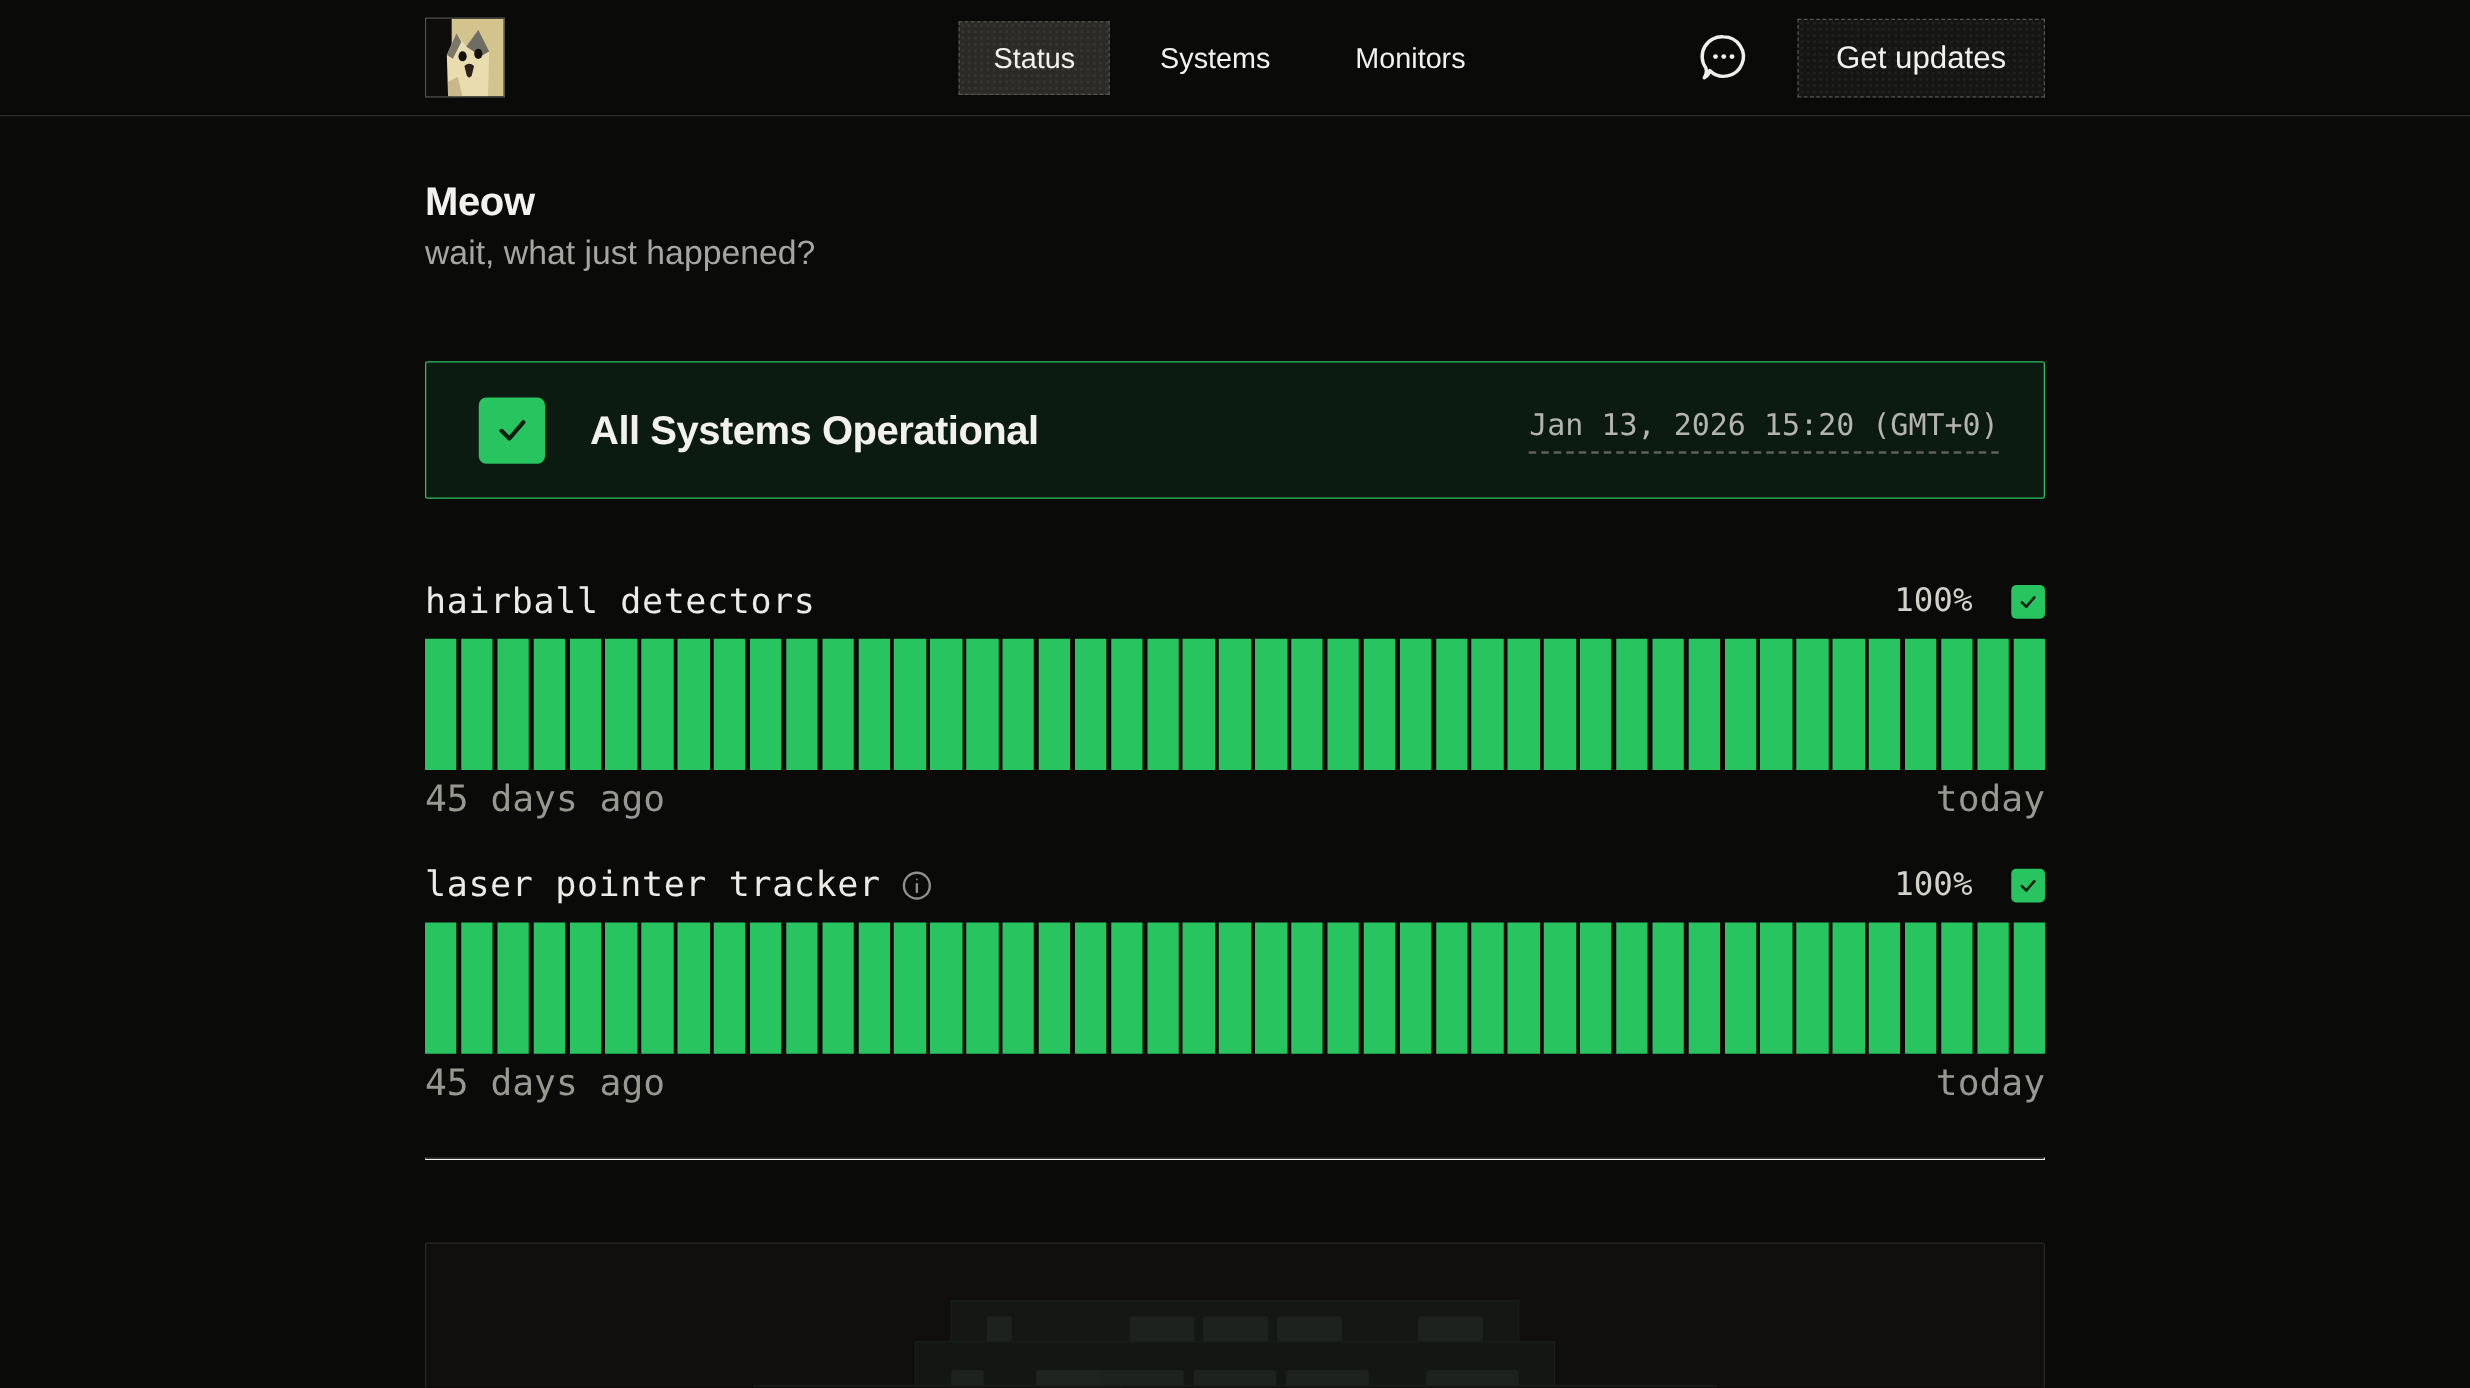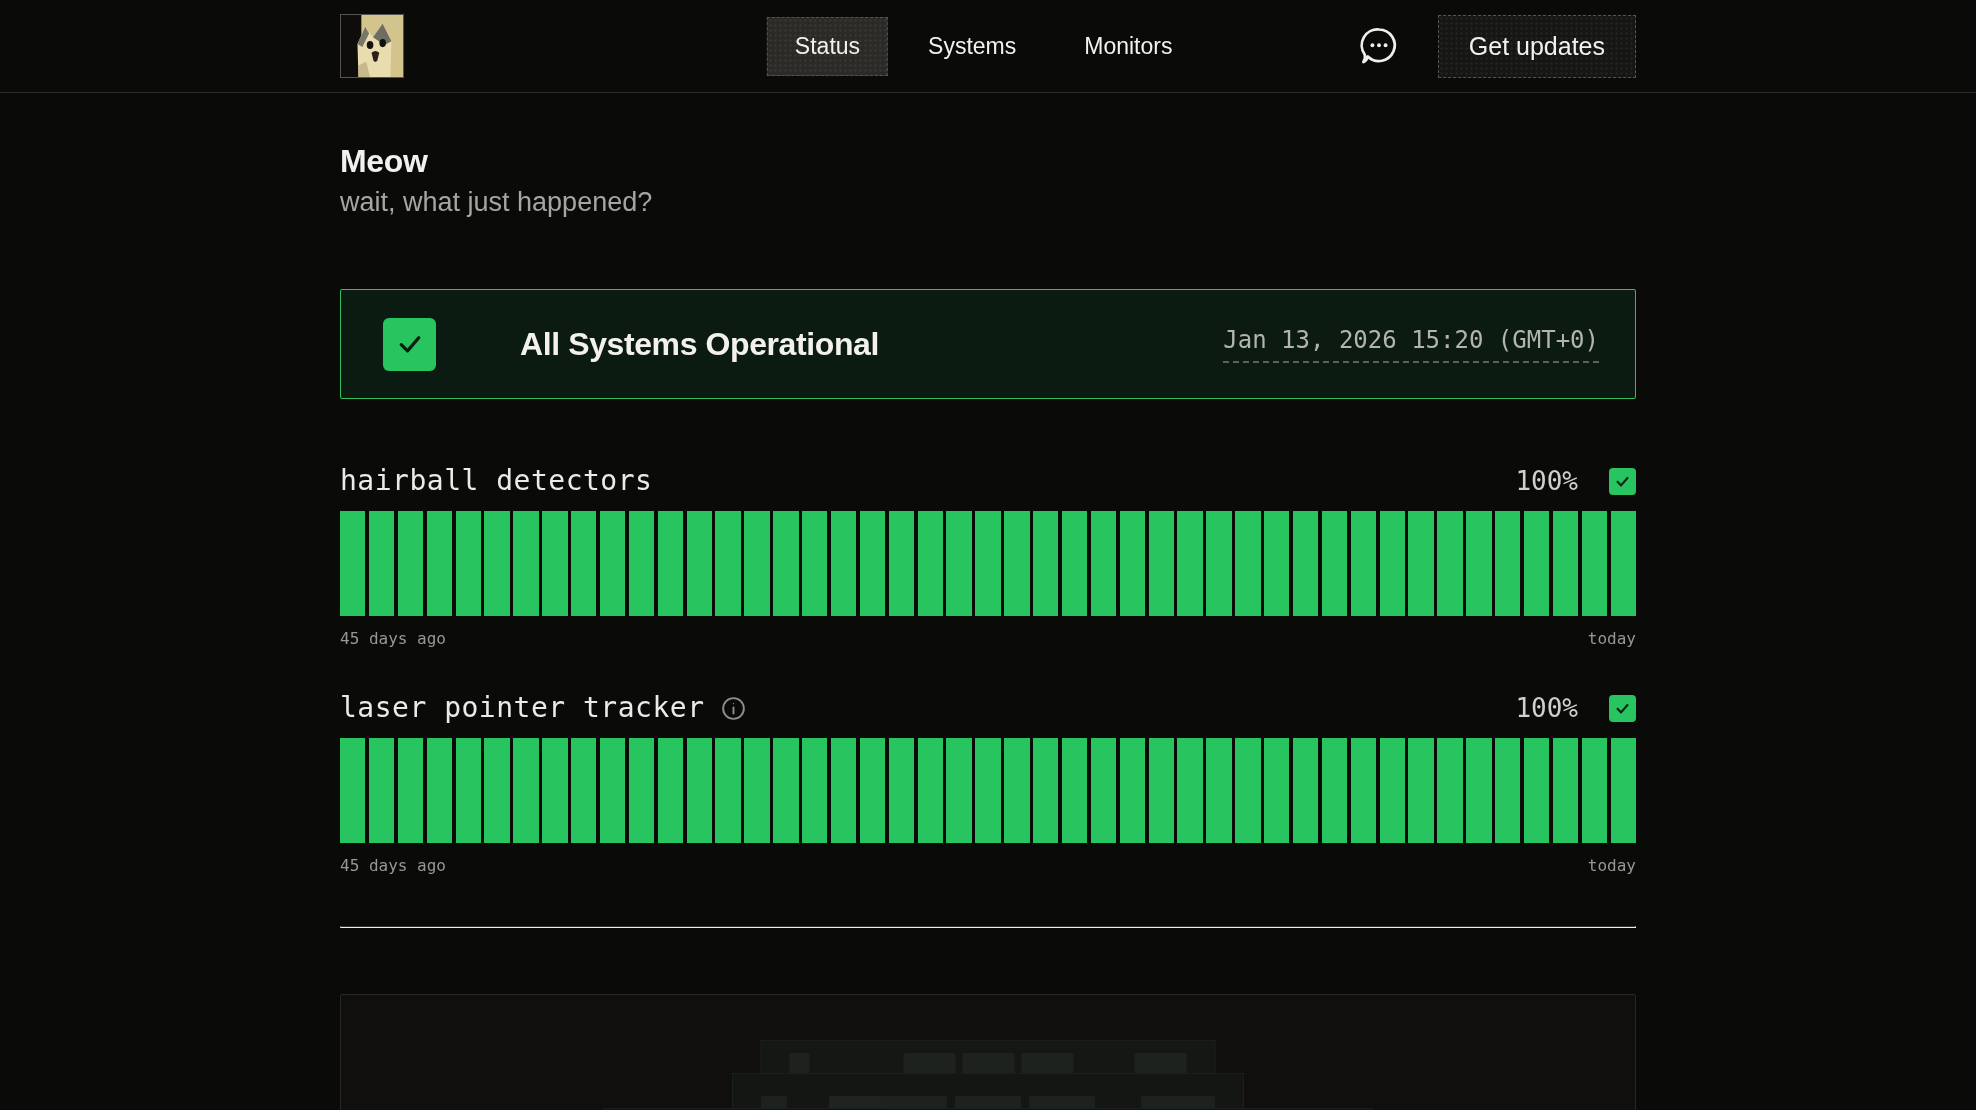--- a/index.html
+++ b/index.html
@@ -44,21 +44,21 @@
   }
 
   
   .main{width:1296px;margin:0 auto;padding-top:48px;}
   .page-title{font-size:32px;font-weight:700;line-height:40px;letter-spacing:-0.3px;}
   .page-subtitle{margin-top:4px;font-size:27px;line-height:34px;color:var(--muted);}
 
   
   .banner{
     margin-top:70px;height:110px;border:1px solid #2fbf5f;background:#0c1b12;
-    display:flex;align-items:center;padding:0 36px 0 42px;border-radius:2px;gap:48px;
+    display:flex;align-items:center;padding:0 36px 0 42px;border-radius:2px;
   }
   .banner-check{
     width:53px;height:53px;background:var(--accent);border-radius:6px;flex:0 0 auto;
     display:flex;align-items:center;justify-content:center;
   }
   .banner-title{margin-left:36px;font-size:32px;font-weight:700;letter-spacing:-0.4px;}
   .banner-time{
     margin-left:auto;font-size:24px;color:#b4b3ae;
     border-bottom:2px dashed #605f59;padding-bottom:7px;cursor:help;white-space:nowrap;
   }
@@ -70,21 +70,21 @@
   .monitor-name{letter-spacing:0.5px;}
   .info-btn{margin-left:15px;color:#8f8e8a;display:flex;align-items:center;background:none;border:none;cursor:pointer;}
   .monitor-right{margin-left:auto;display:flex;align-items:center;gap:31px;}
   .uptime-pct{font-size:26px;color:#d2d0cb;}
   .mini-check{
     width:27px;height:27px;background:var(--accent);border-radius:4px;
     display:flex;align-items:center;justify-content:center;
   }
   .bars{margin-top:12px;display:flex;gap:3.4px;height:105px;}
   .bar{flex:1 1 0;background:var(--accent);}
-  .axis{display:flex;justify-content:space-between;margin-top:8px;font-size:16px;line-height:30px;color:var(--mono-muted);}
+  .axis{display:flex;justify-content:space-between;margin-top:8px;font-size:29px;line-height:30px;color:var(--mono-muted);}
 
   .divider{margin-top:45px;border-top:1px solid #353532;}
 
   
   .preview-card{
     margin-top:66px;height:500px;border:1px solid #272725;background:#100f0e;
     border-radius:2px;position:relative;overflow:hidden;
   }
   .strip{position:absolute;left:50%;transform:translateX(-50%);background:#141713;border:1px solid #1b1f1b;}
   .strip .row{display:flex;align-items:center;height:100%;padding:0 28px;position:relative;}

